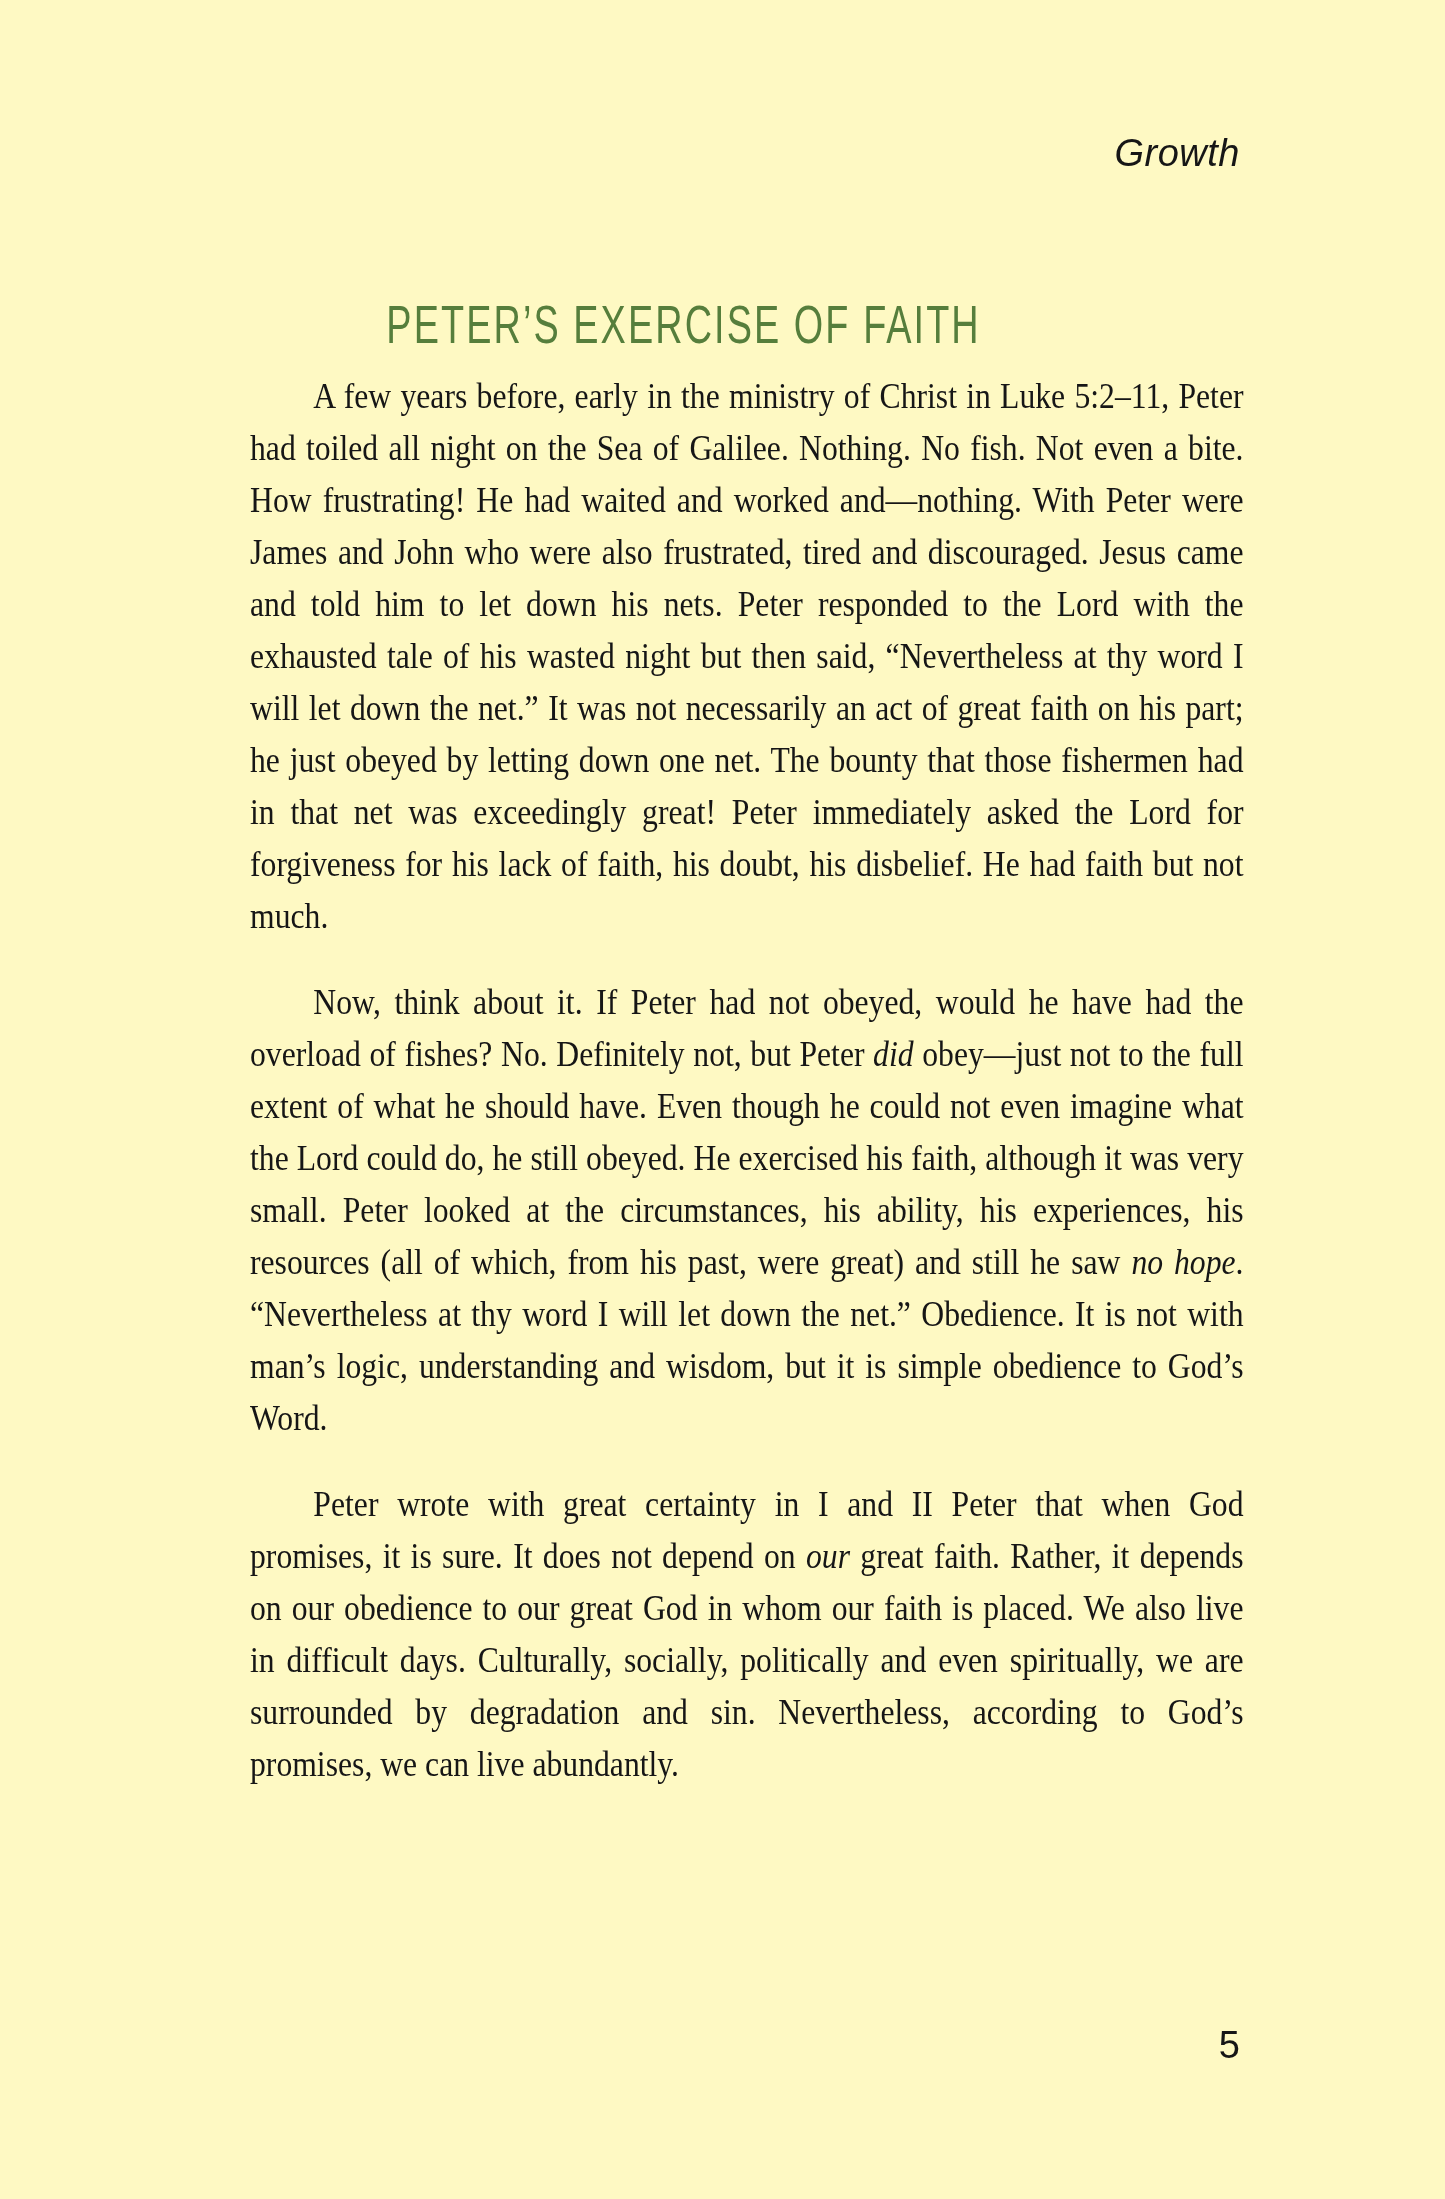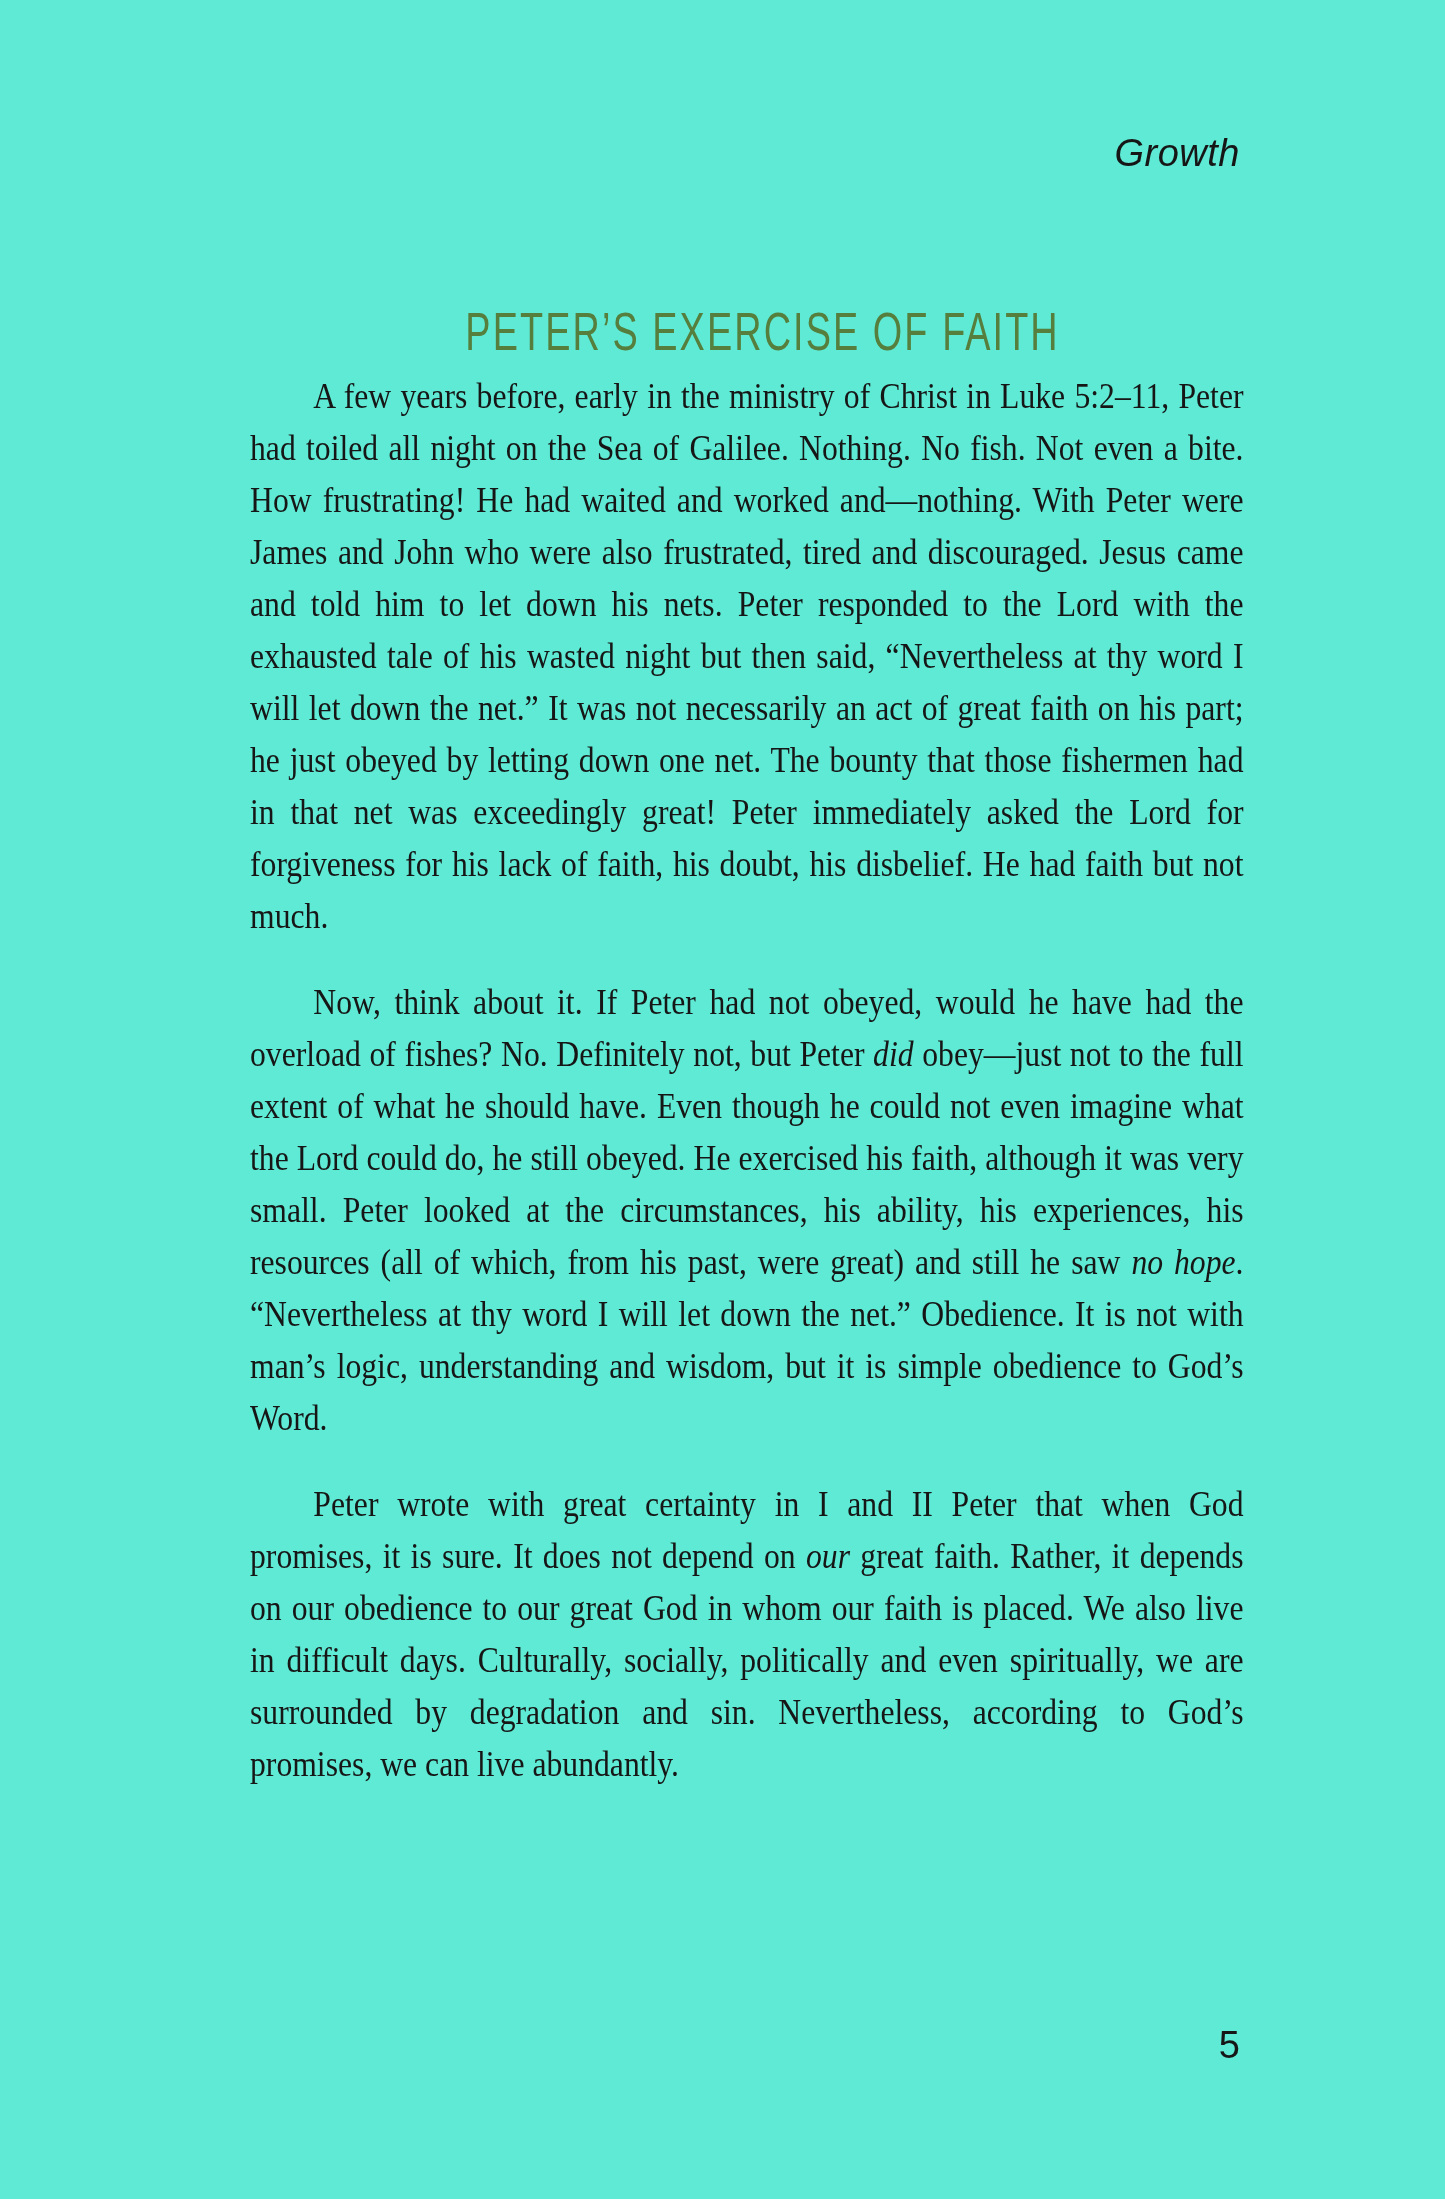--- a/index.html
+++ b/index.html
@@ -5,36 +5,35 @@
   html, body { margin: 0; padding: 0; }
   body {
     width: 1445px; height: 2199px;
     background: #ffffff;
     font-family: "Liberation Serif", serif;
     position: relative;
     overflow: hidden;
   }
   .page {
     position: absolute; inset: 0;
-    background: #5eead4;
+    background: #fef9c3;
   }
   .running-header {
     position: absolute;
     top: 132px; right: 205px;
     font-family: "Liberation Sans", sans-serif;
     font-style: italic;
     font-size: 38px;
     color: var(--text-color, #161616);
     letter-spacing: 0.5px;
   }
   .section-title {
     position: absolute;
     top: 288px; left: 250px; width: 993px;
-    margin: 16px;
-    text-align: center;
+    margin: 9px;
     font-family: "Liberation Sans", sans-serif;
     font-weight: 400;
     font-size: 54px;
     line-height: 1;
     color: var(--title-color, #567e3c);
   }
   .section-title .title-inner {
     display: inline-block;
     transform: scaleX(0.70);
     transform-origin: center top;

